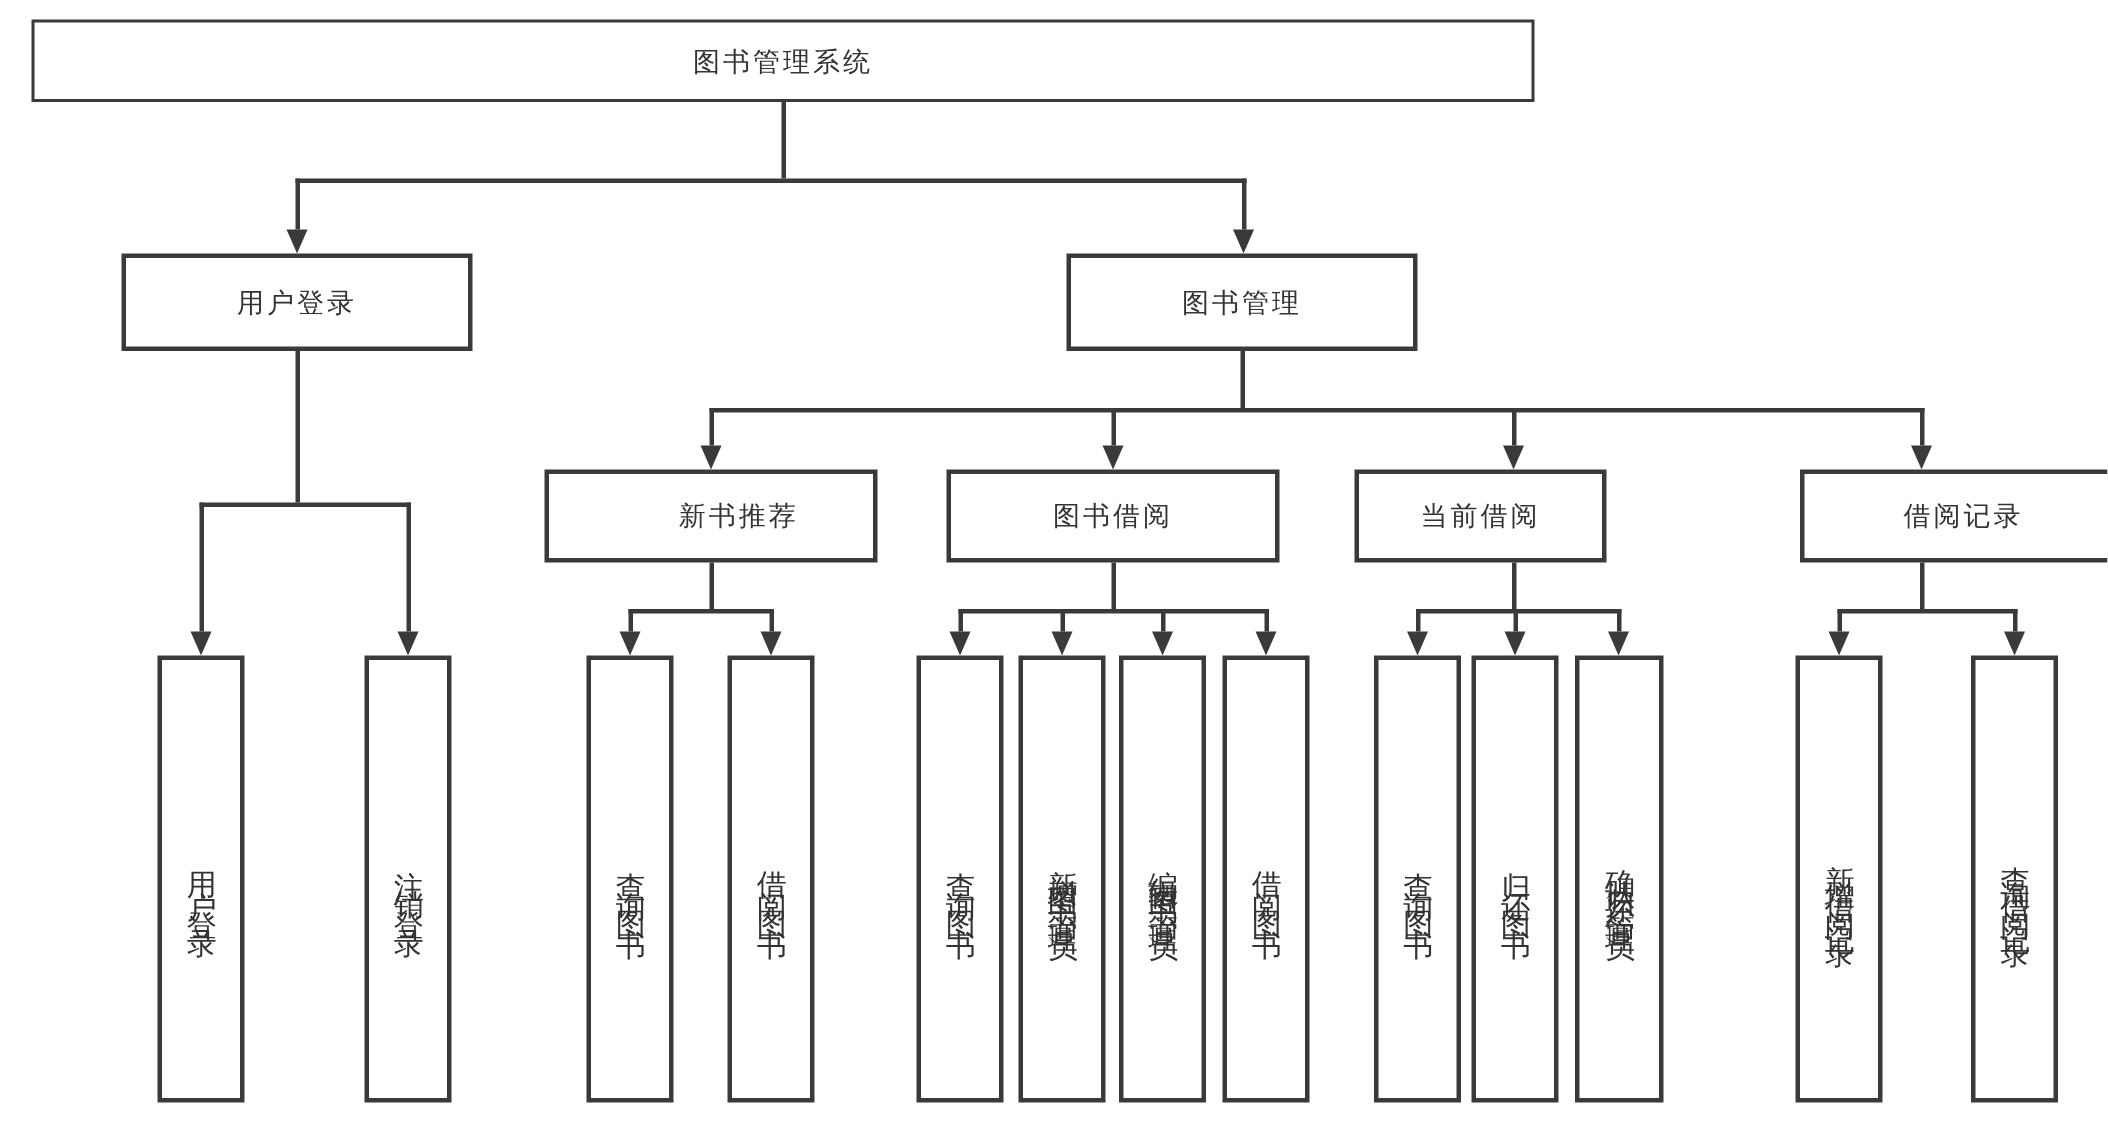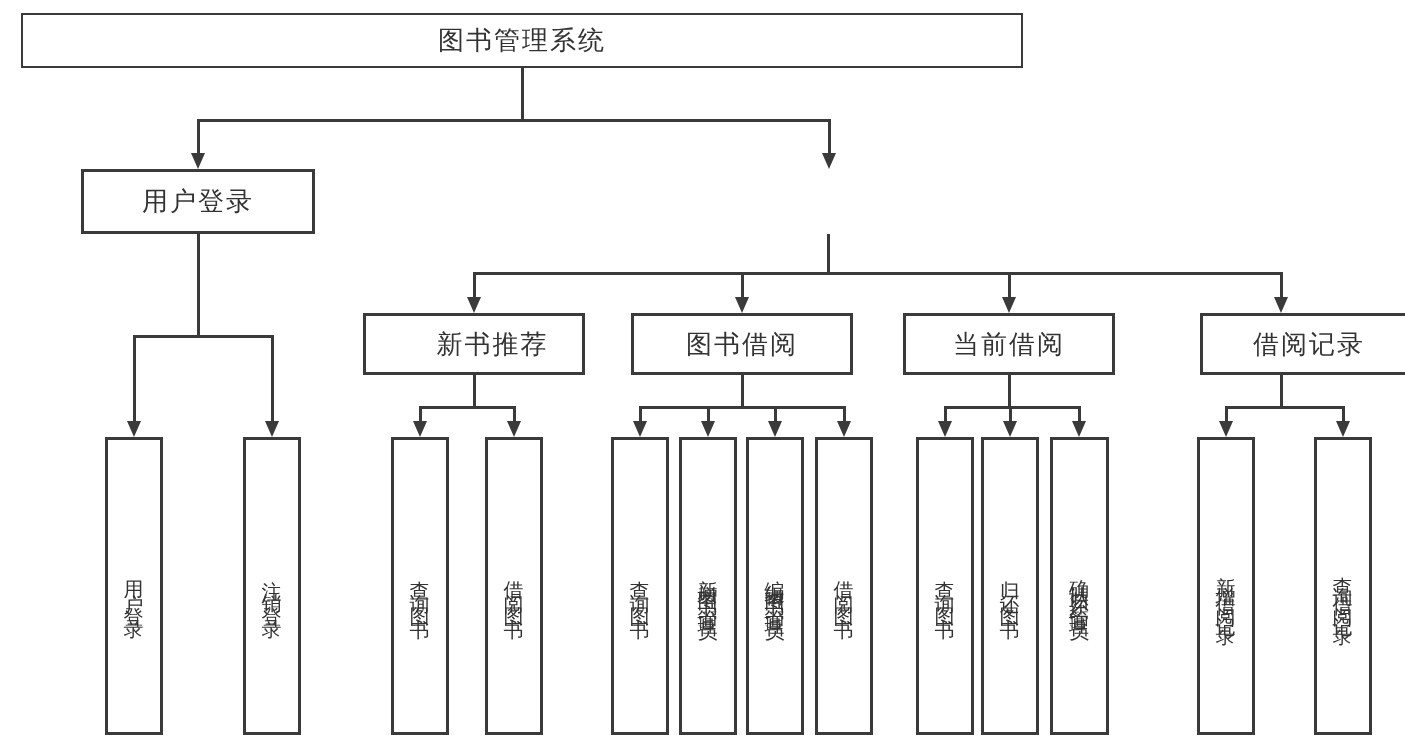--- a/index.html
+++ b/index.html
@@ -3,21 +3,21 @@
 <meta charset="utf-8">
 <style>
   html,body{margin:0;padding:0;background:#ffffff;}
   #canvas{
     position:relative;width:1405px;height:747px;background:#ffffff;overflow:hidden;
     font-family:"Liberation Sans","DejaVu Sans",sans-serif;color:#333333;
   }
   .box{
     position:absolute;box-sizing:border-box;background:#ffffff;border:3px solid #3a3a3a;
     display:flex;align-items:center;justify-content:center;
-    font-size:26px;letter-spacing:2px;color:#333333;white-space:nowrap;
+    font-size:18px;letter-spacing:2px;color:#333333;white-space:nowrap;
   }
   .root{border-width:2px;}
   .leaf{
     writing-mode:vertical-rl;text-orientation:mixed;
     font-size:20px;letter-spacing:13px;line-height:1;
     padding-top:10px;
   }
   .leaf.mid{letter-spacing:10px;}
   .leaf.tight{letter-spacing:6px;}
   .vline,.hline{position:absolute;background:#3a3a3a;}
@@ -42,20 +42,21 @@
   <div class="box root" style="left:21px;top:13px;width:1002px;height:55px;">图书管理系统</div>
 
   <div class="vline" style="left:520.5px;top:68px;height:51px;"></div>
   <div class="hline" style="left:196.5px;top:119px;width:634.5px;"></div>
   <div class="vline" style="left:196.5px;top:119px;height:34px;"></div>
   <div class="arrow" style="left:191px;top:153px;"></div>
   <div class="vline" style="left:827.5px;top:119px;height:34px;"></div>
   <div class="arrow" style="left:822px;top:153px;"></div>
 
   <div class="box" style="left:81px;top:169px;width:234px;height:65px;">用户登录</div>
+  <div class="box" style="left:711px;top:169px;width:234px;height:65px;">图书管理</div>
 
   <div class="vline" style="left:196.5px;top:234px;height:101px;"></div>
   <div class="hline" style="left:132.5px;top:335px;width:141px;"></div>
   <div class="vline" style="left:132.5px;top:335px;height:86px;"></div>
   <div class="arrow" style="left:127px;top:421px;"></div>
   <div class="vline" style="left:270.5px;top:335px;height:86px;"></div>
   <div class="arrow" style="left:265px;top:421px;"></div>
 
   <div class="vline" style="left:826.5px;top:234px;height:38px;"></div>
   <div class="hline" style="left:472.5px;top:272px;width:810px;"></div>
@@ -63,21 +64,21 @@
   <div class="arrow" style="left:467px;top:297px;"></div>
   <div class="vline" style="left:740.5px;top:272px;height:25px;"></div>
   <div class="arrow" style="left:735px;top:297px;"></div>
   <div class="vline" style="left:1007.5px;top:272px;height:25px;"></div>
   <div class="arrow" style="left:1002px;top:297px;"></div>
   <div class="vline" style="left:1279.5px;top:272px;height:25px;"></div>
   <div class="arrow" style="left:1274px;top:297px;"></div>
 
   <div class="box" style="left:363px;top:313px;width:222px;height:62px;padding-left:37px;">新书推荐</div>
   <div class="box" style="left:631px;top:313px;width:222px;height:62px;text-align:center;">图书借阅</div>
-  <div class="box" style="left:903px;top:313px;width:212px;height:62px;">当前借阅</div>
+  <div class="box" style="left:903px;top:313px;width:168px;height:62px;">当前借阅</div>
   <div class="box" style="left:1200px;top:313px;width:218px;height:62px;">借阅记录</div>
 
   <div class="vline" style="left:472.5px;top:375px;height:31px;"></div>
   <div class="hline" style="left:418.5px;top:406px;width:97px;"></div>
   <div class="vline" style="left:418.5px;top:406px;height:15px;"></div>
   <div class="arrow" style="left:413px;top:421px;"></div>
   <div class="vline" style="left:512.5px;top:406px;height:15px;"></div>
   <div class="arrow" style="left:507px;top:421px;"></div>
 
   <div class="vline" style="left:740.5px;top:375px;height:31px;"></div>

